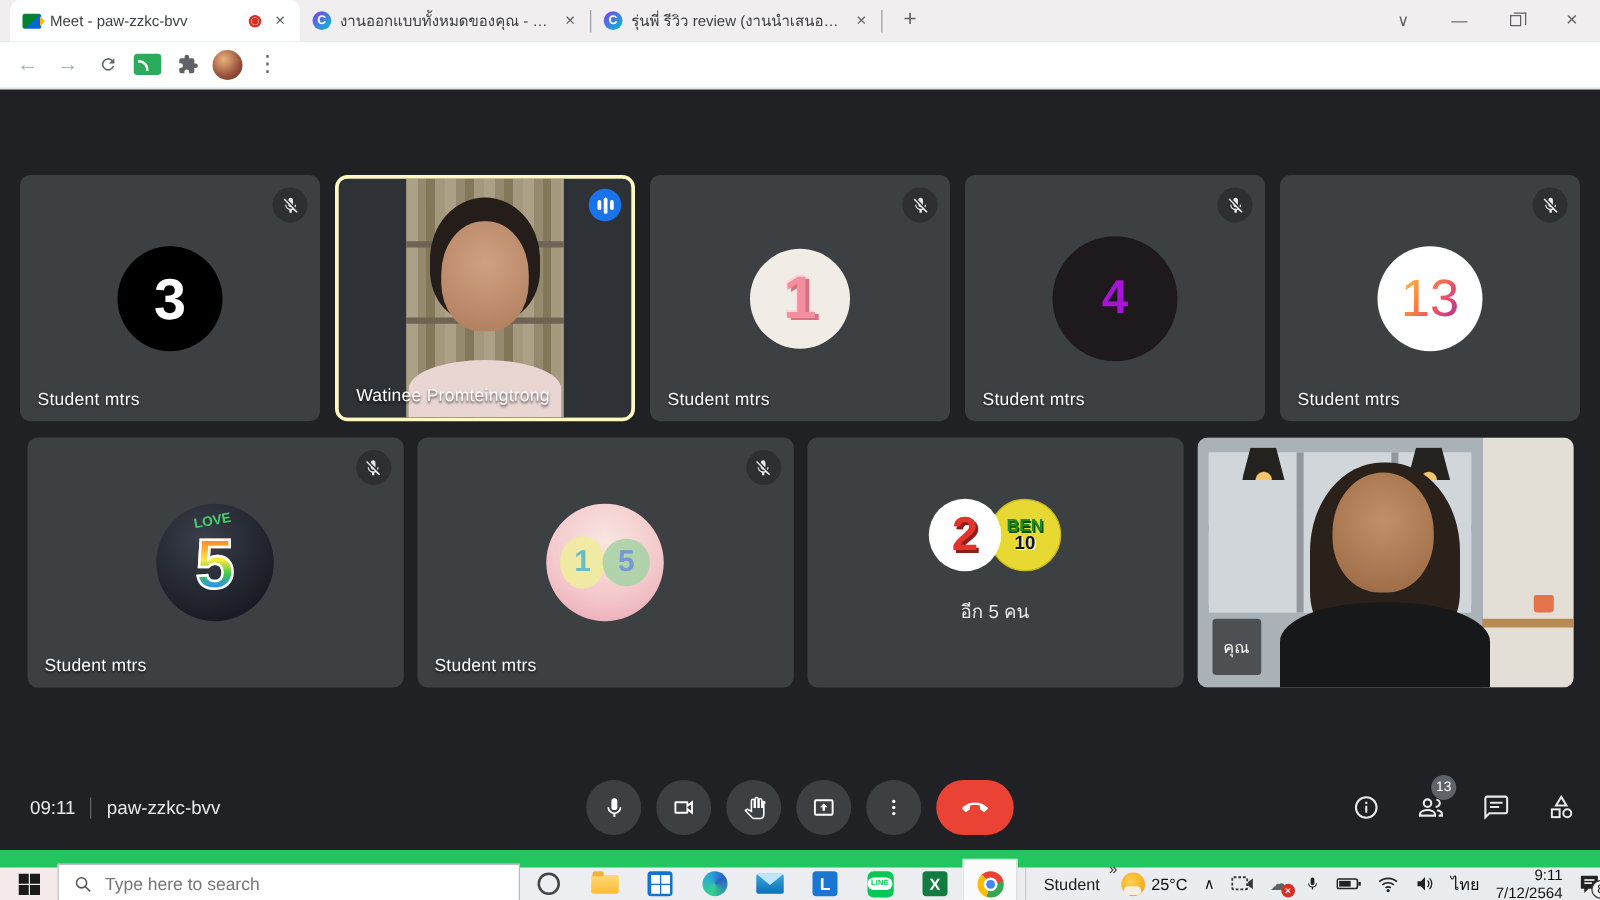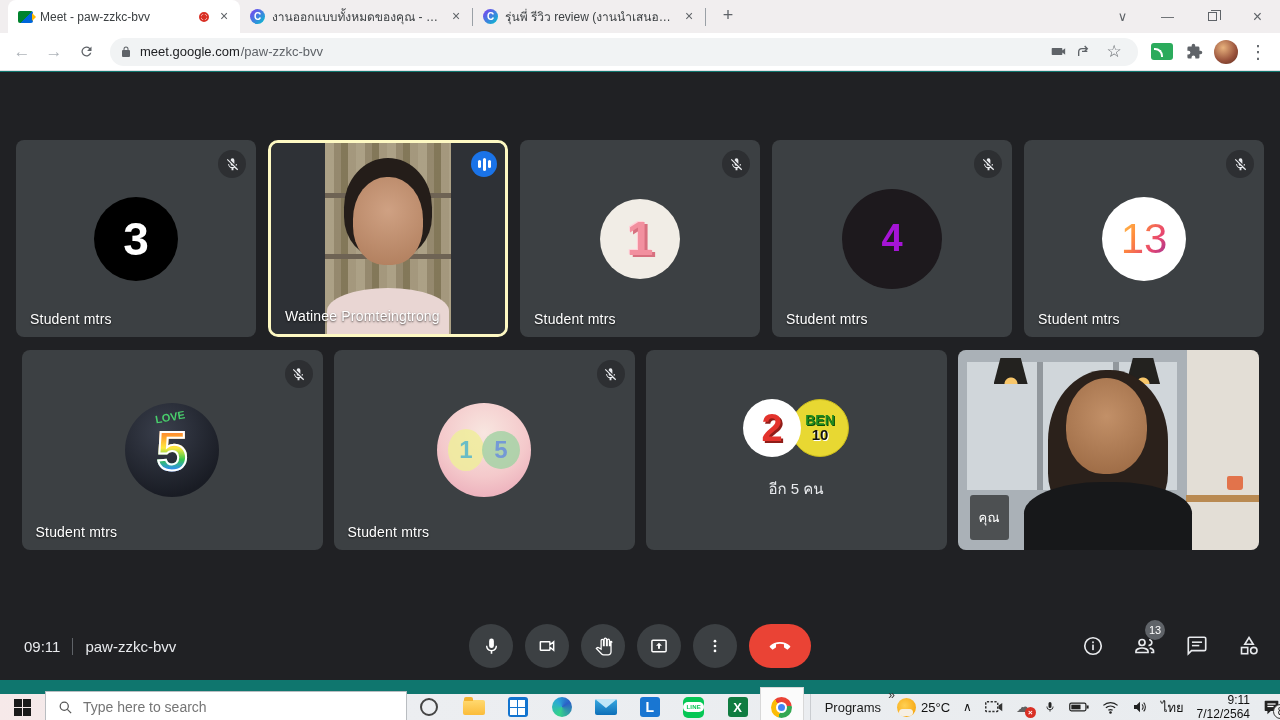--- a/index.html
+++ b/index.html
@@ -1,17 +1,17 @@
 <!DOCTYPE html>
 <html><head>
 <meta charset="utf-8">
 <style>
   * { margin:0; padding:0; box-sizing:border-box; }
   html,body { width:1280px; height:720px; overflow:hidden; font-family:"Liberation Sans","DejaVu Sans",sans-serif; }
-  .screen { position:relative; width:1280px; height:720px; background:#0f766e; overflow:hidden; }
+  .screen { position:relative; width:1280px; height:720px; background:#22c55e; overflow:hidden; }
 
   
   .tabstrip { position:absolute; top:0; left:0; right:0; height:33px; background:#f1eeef; }
   .tabs { position:absolute; left:8px; top:0; height:33px; display:flex; align-items:flex-end; }
   .tab { width:232px; height:33px; display:flex; align-items:center; padding:0 8px 0 10px; gap:7px; cursor:pointer; }
   .tab.active { background:#fff; border-radius:8px 8px 0 0; }
   .tab .title { flex:1; font-size:12px; color:#3c4043; white-space:nowrap; overflow:hidden; text-overflow:ellipsis; }
   .tab-divider { width:1px; height:18px; background:#9aa0a6; margin-bottom:7px; }
   .tab-close { color:#5f6368; font-size:14px; line-height:14px; width:16px; height:16px; text-align:center; border-radius:50%; }
   .rec-dot { width:10px; height:10px; border-radius:50%; border:2px solid #d93025; background:radial-gradient(circle,#d93025 0 2.5px,transparent 3px); flex:none; }
@@ -189,35 +189,20 @@
   </div>
 
   <div class="toolbar">
     <div class="nav-btn dim">←</div>
     <div class="nav-btn dim">→</div>
     <div class="nav-btn">
       <svg width="15" height="15" viewBox="0 0 24 24">
           <path fill="#5f6368" d="M17.65 6.35A8 8 0 1 0 19.73 14h-2.08a6 6 0 1 1-1.41-6.24L13 11h7V4l-2.35 2.35z"></path>
         </svg>
     </div>
-    <div class="omnibox">
-      <svg width="12" height="14" viewBox="0 0 24 24">
-          <path fill="#5f6368" d="M18 8h-1V6a5 5 0 0 0-10 0v2H6a2 2 0 0 0-2 2v10a2 2 0 0 0 2 2h12a2 2 0 0 0 2-2V10a2 2 0 0 0-2-2zM9 6a3 3 0 0 1 6 0v2H9V6z"></path>
-        </svg>
-      <span class="omni-host">meet.google.com</span>
-        <span class="omni-path" style="margin-left:-7px">/paw-zzkc-bvv</span>
-      <span class="omni-spacer"></span>
-      <svg width="17" height="13" viewBox="0 0 24 16">
-          <path fill="#5f6368" d="M15 3H2a1 1 0 0 0-1 1v8a1 1 0 0 0 1 1h13a1 1 0 0 0 1-1v-2.5l4 3v-9l-4 3V4a1 1 0 0 0-1-1z"></path>
-        </svg>
-      <svg width="16" height="16" viewBox="0 0 24 24">
-          <path fill="none" stroke="#5f6368" stroke-width="2" d="M9 11h8M13 3l4 4-4 4M17 7H9a5 5 0 0 0-5 5v6"></path>
-        </svg>
-      <span class="toolbar-icon" style="font-size:17px">☆</span>
-    </div>
     <div class="toolbar-icon">
         <span class="cast-chip"></span>
       </div>
     <div class="toolbar-icon">
       <svg width="17" height="17" viewBox="0 0 24 24">
           <path fill="#5f6368" d="M20.5 11H19V7a2 2 0 0 0-2-2h-4V3.5a2.5 2.5 0 0 0-5 0V5H4a2 2 0 0 0-2 2v3.8h1.5a2.7 2.7 0 0 1 0 5.4H2V20a2 2 0 0 0 2 2h3.8v-1.5a2.7 2.7 0 0 1 5.4 0V22H17a2 2 0 0 0 2-2v-4h1.5a2.5 2.5 0 0 0 0-5z"></path>
         </svg>
     </div>
     <div class="toolbar-icon">
         <span class="profile-dot"></span>
@@ -461,21 +446,21 @@
           <span class="ic-excel">X</span>
           <span class="run-line"></span>
         </div>
       <div class="tb-app active">
           <span class="ic-chrome"></span>
           <span class="run-line"></span>
         </div>
     </div>
     <div class="tb-divider"></div>
     <div class="tb-programs">
-      <span>Programs</span>
+      <span>Student</span>
       <span class="programs-chev">»</span>
     </div>
     <div class="tb-tray">
       <div class="tray-item">
         <span class="sun-ic"></span>
         <span>25°C</span>
       </div>
       <span class="tray-item" style="font-size:12px">∧</span>
       <span class="tray-item">
         <svg width="18" height="14" viewBox="0 0 24 18">

